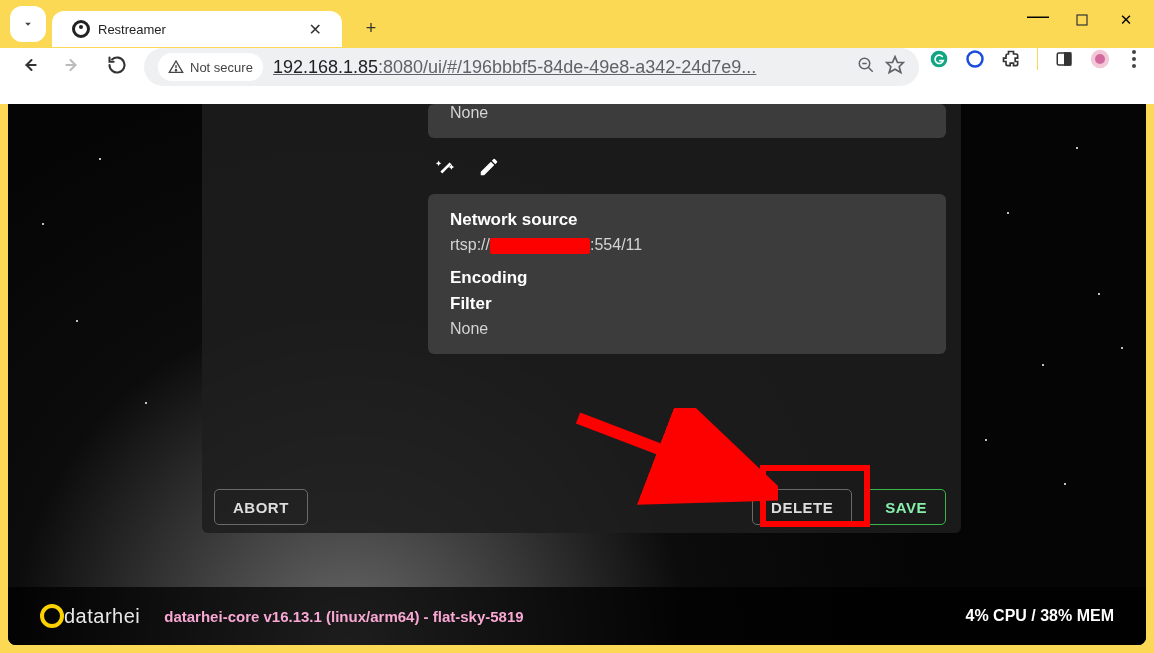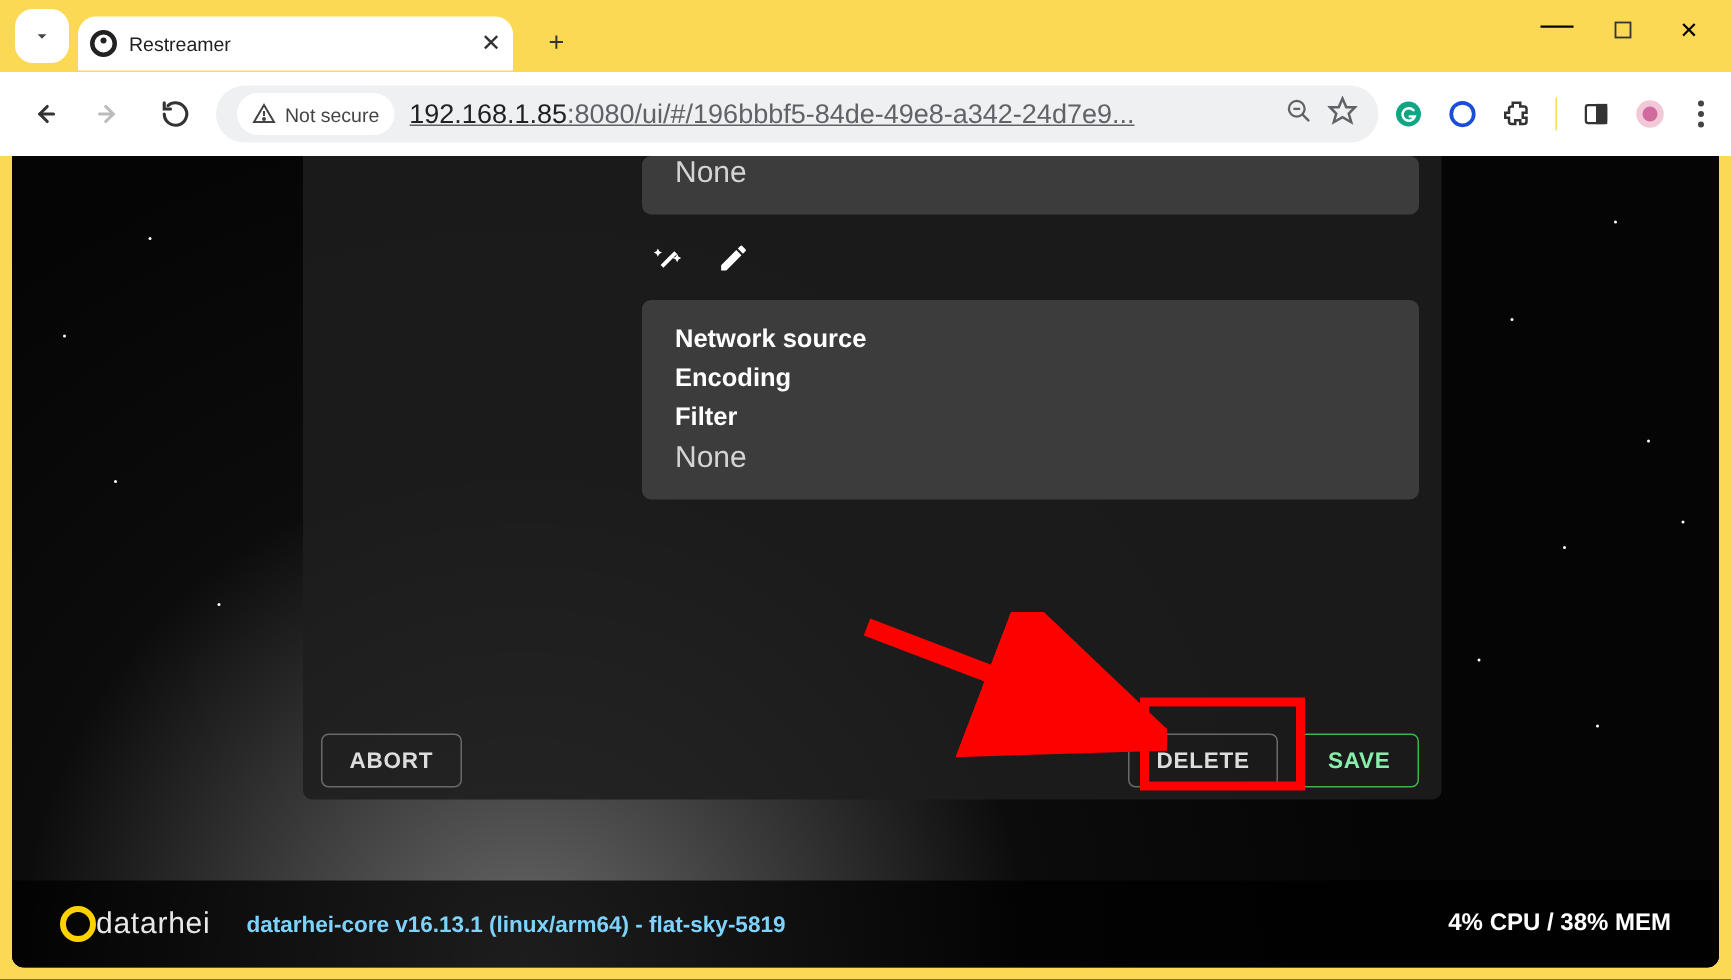--- a/index.html
+++ b/index.html
@@ -3,32 +3,32 @@
 <meta charset="utf-8">
 <style>
   * { margin: 0; padding: 0; box-sizing: border-box; }
   html, body { width: 1154px; height: 653px; overflow: hidden; font-family: Arial, sans-serif; }
   body { background: #fcd954; border-radius: 12px; position: relative; }
 
   
   .chrome-top { height: 48px; display: flex; align-items: center; padding-left: 10px; gap: 6px; }
   .profile-pill { width: 36px; height: 36px; background: #fff; border-radius: 12px; display: flex; align-items: center; justify-content: center; }
   .profile-pill svg { fill: #444; }
-  .tab { background: #fff; border-radius: 12px 12px 0 0; height: 36px; width: 290px; display: flex; align-items: center; padding: 0 8px; gap: 8px; margin-top: 10px; position: relative; }
+  .tab { background: #fff; border-radius: 12px 12px 0 0; height: 36px; width: 290px; display: flex; align-items: center; padding: 0 20px; gap: 8px; margin-top: 10px; position: relative; }
   .favicon { width: 18px; height: 18px; border: 3px solid #222; border-radius: 50%; position: relative; }
   .favicon::after { content: ''; position: absolute; width: 4px; height: 4px; background: #222; border-radius: 50%; top: 2px; left: 4px; }
   .tab-title { font-size: 13px; color: #222; flex: 1; }
   .tab-close { font-size: 16px; color: #333; cursor: pointer; }
   .newtab { width: 26px; height: 26px; display: flex; align-items: center; justify-content: center; font-size: 18px; color: #333; border-radius: 50%; margin-left: 10px; margin-top: 8px;}
   .win-controls { position: absolute; right: 6px; top: 0; display: flex; gap: 0; height: 40px; align-items: center; }
   .win-btn { width: 44px; height: 40px; display: flex; align-items: center; justify-content: center; font-size: 15px; }
   .win-min { font-size: 22px; font-weight: 300; position: relative; top: -4px; }
   .win-close { font-size: 15px; }
 
-  .addr-bar { height: 56px; background: #fff; display: flex; align-items: center; padding: 0 12px; gap: 10px; }
+  .addr-bar { height: 56px; background: #fff; display: flex; align-items: flex-start; padding: 0 12px; gap: 10px; }
   .nav-icon { width: 34px; height: 34px; display: flex; align-items: center; justify-content: center; color: #333; border-radius: 50%; }
   .nav-icon.disabled { color: #aaa; }
   .omnibox { flex: 1; height: 38px; background: #eef0f1; border-radius: 20px; display: flex; align-items: center; padding: 0 14px; gap: 10px; }
   .not-secure { background: #fff; border-radius: 14px; height: 28px; display: flex; align-items: center; padding: 0 10px; gap: 6px; font-size: 13px; color: #444; }
   .url { font-size: 18px; color: #5f6368; white-space: nowrap; overflow: hidden; text-overflow: ellipsis; flex: 1; text-decoration: underline; }
   .url .host { color: #202124; }
   .omni-right { display: flex; align-items: center; gap: 10px; }
   .ext-row { display: flex; align-items: center; gap: 16px; }
   .ext-icon { width: 20px; height: 20px; display: flex; align-items: center; justify-content: center; }
   .sep { width: 1px; height: 22px; background: #fcd954; }
@@ -39,21 +39,21 @@
   .viewport { position: absolute; left: 8px; right: 8px; top: 104px; bottom: 8px; background: #0a0a0a; border-radius: 0 0 8px 8px; overflow: hidden; }
   .bg { position: absolute; inset: 0; background: radial-gradient(circle at 30% 100%, #6a6a6a 0%, #3a3a3a 18%, #0c0c0c 35%, #050505 60%); }
   .star { position: absolute; width: 2px; height: 2px; background: #fff; border-radius: 50%; }
 
   .card { position: absolute; left: 194px; right: 185px; top: -60px; bottom: 112px; background: rgba(30,30,30,0.88); border-radius: 6px; }
 
   .panel { position: absolute; left: 420px; right: 200px; top: 0; }
   .group { background: #3c3c3c; border-radius: 6px; margin-bottom: 18px; padding: 16px 22px; }
   .filter-top { margin-top: 0; padding-top: 0; }
   .group h3 { color: #fff; font-size: 17px; font-weight: 700; margin-bottom: 6px; }
-  .group .val { color: #d4d4d4; font-size: 20px; margin-bottom: 14px; }
+  .group .val { color: #d4d4d4; font-size: 16px; margin-bottom: 14px; }
   .group .val:last-child { margin-bottom: 0; }
   .sect-head { display: flex; align-items: center; justify-content: space-between; padding: 0 6px; margin-bottom: 12px; }
   .sect-title { color: #e8e8e8; font-size: 22px; font-weight: 300; letter-spacing: 0.5px; }
   .sect-icons { display: flex; gap: 22px; }
   .sect-icons svg { fill: #fff; }
 
   .redact { display: inline-block; width: 100px; height: 16px; background: #fd0000; vertical-align: middle; border-radius: 2px; }
 
   .btn-row { position: absolute; left: 206px; right: 200px; bottom: 120px; display: flex; align-items: center; }
   .btn { height: 36px; padding: 0 18px; border: 1px solid #6a6a6a; border-radius: 5px; color: #ddd; font-size: 15px; font-weight: 700; letter-spacing: 0.5px; display: flex; align-items: center; background: transparent; cursor: pointer; }
@@ -61,21 +61,21 @@
   .btn-row .spacer { flex: 1; }
   .btn-save { margin-left: 14px; }
 
   .red-box { position: absolute; border: 6px solid #fd0000; }
   .arrow { position: absolute; pointer-events: none; }
 
   .footer { position: absolute; left: 0; right: 0; bottom: 0; height: 58px; background: rgba(0,0,0,0.72); display: flex; align-items: center; padding: 0 32px; gap: 24px; }
   .logo { display: flex; align-items: center; gap: 0; }
   .logo-ring { width: 24px; height: 24px; border: 4px solid #fcd100; border-radius: 50%; }
   .logo-text { color: #e8e8e8; font-size: 20px; font-weight: 300; letter-spacing: 0.5px; }
-  .core-info { color: #7dd3fc; font-size: 15px; font-weight: 600; }
+  .core-info { color: #f9a8d4; font-size: 15px; font-weight: 600; }
   .stats { margin-left: auto; color: #fff; font-weight: 700; font-size: 16px; }
 </style>
 </head>
 <body>
 
 <div class="chrome-top">
   <div class="profile-pill">
     <svg width="14" height="14" viewBox="0 0 24 24">
         <path d="M7 10l5 5 5-5z"></path>
       </svg>
@@ -205,20 +205,23 @@
               <path d="M7 17l10-10 2 2-10 10-2-2zm-2-6l1-2 2-1-2-1-1-2-1 2-2 1 2 1 1 2zm14 4l1-2 2-1-2-1-1-2-1 2-2 1 2 1 1 2z"></path>
             </svg></span>
         <span><svg width="22" height="22" viewBox="0 0 24 24">
               <path d="M3 17.25V21h3.75L17.81 9.94l-3.75-3.75L3 17.25zM20.71 7.04a1 1 0 0 0 0-1.41l-2.34-2.34a1 1 0 0 0-1.41 0l-1.83 1.83 3.75 3.75 1.83-1.83z"></path>
             </svg></span>
       </div>
     </div>
 
     <div class="group">
       <h3>Network source</h3>
+      <div class="val">
+        <span>rtsp://</span><span class="redact"></span><span>:554/11</span>
+      </div>
       <h3>Encoding</h3>
       <h3>Filter</h3>
       <div class="val">None</div>
     </div>
   </div>
 
   <div class="btn-row">
     <button class="btn">ABORT</button>
     <div class="spacer"></div>
     <button class="btn">DELETE</button>

